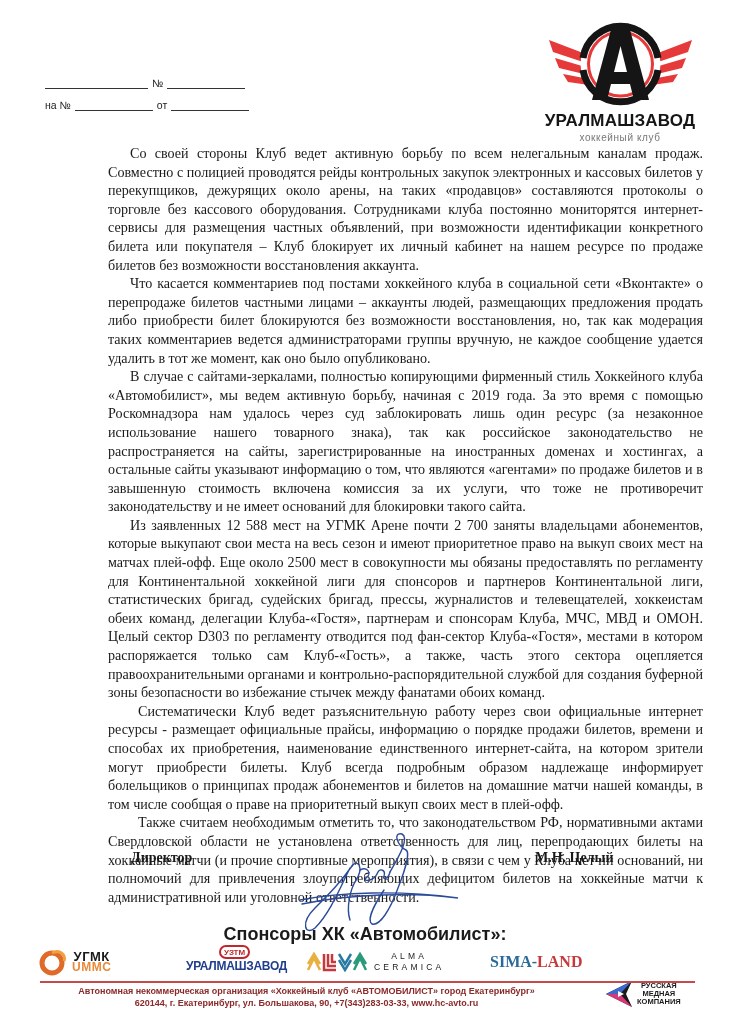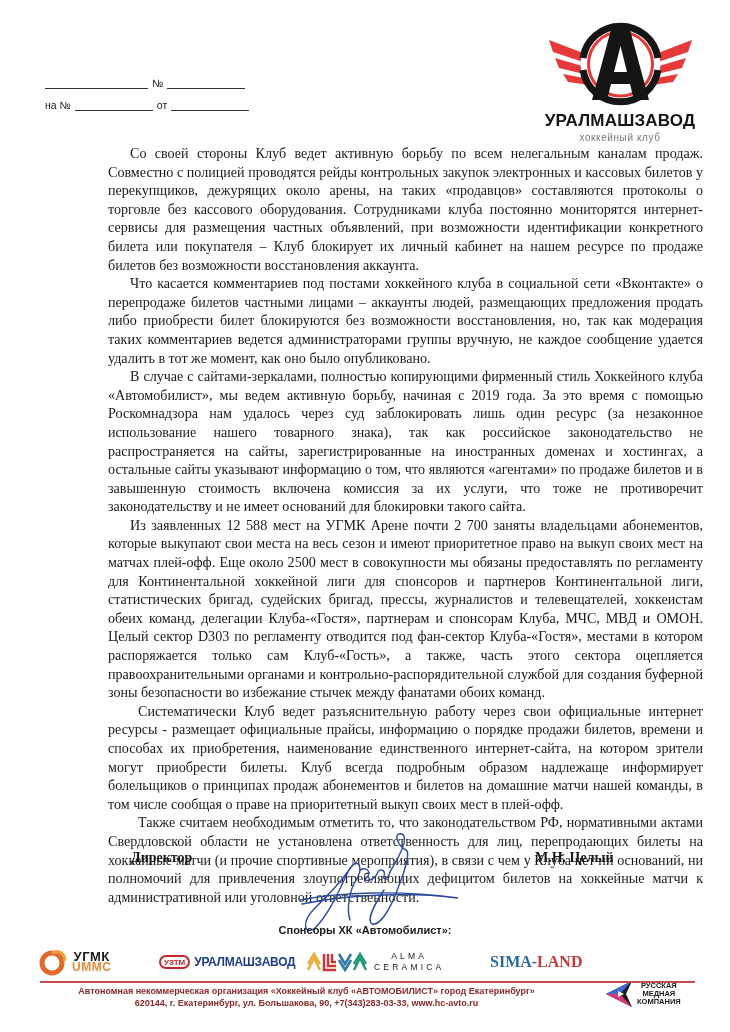--- a/index.html
+++ b/index.html
@@ -18,28 +18,28 @@
 
   .body { position: absolute; left: 84px; top: 144px; width: 595px; font-size: 14.1px; line-height: 18.6px; text-align: justify; margin-left: 24px; }
   .body p { text-indent: 22px; margin: 0; }
   .body p.indent-wide { text-indent: 30px; }
 
   .sig-row { position: absolute; top: 850px; font-family: "Liberation Serif", serif; font-weight: bold; font-size: 14px; }
   .sig-title { left: 131px; }
   .sig-name { left: 535px; }
   .signature { position: absolute; left: 280px; top: 828px; width: 185px; height: 110px; }
 
-  .sponsors-head { position: absolute; left: 0; width: 730px; top: 924px; text-align: center; font-family: "Liberation Sans", sans-serif; font-weight: bold; font-size: 11px; color: #1a1a1a; }
+  .sponsors-head { position: absolute; left: 0; width: 730px; top: 924px; text-align: center; font-family: "Liberation Sans", sans-serif; font-weight: bold; font-size: 18px; color: #1a1a1a; }
   .sponsors { position: absolute; left: 38px; top: 945px; width: 660px; height: 34px; }
   .sp { position: absolute; top: 0; height: 34px; display: flex; align-items: center; text-align: center; }
   .sp-ugmk { left: 0; }
   .ugmk-text { font-family: "Liberation Sans", sans-serif; font-weight: bold; line-height: 11px; margin-left: 4px; }
   .ugmk-text .a { color: #1a1a1a; font-size: 13px; letter-spacing: 0.5px; display: block; }
   .ugmk-text .b { color: #e98a3a; font-size: 12px; letter-spacing: 0.5px; display: block; }
-  .sp-uzm { left: 121px; }
+  .sp-uzm { left: 144px; flex-direction: column; }
   .uzm-badge { border: 2px solid #c0262c; border-radius: 10px; color: #c0262c; font-family: "Liberation Sans", sans-serif; font-weight: bold; font-size: 8px; padding: 0 3px; height: 14px; line-height: 11px; }
   .uzm-text { margin-left: 4px; font-family: "Liberation Sans", sans-serif; font-weight: bold; font-size: 12px; color: #1f3d8a; letter-spacing: -0.3px; }
   .sp-alma { left: 268px; }
   .alma-text { margin-left: 6px; font-family: "Liberation Sans", sans-serif; font-size: 8.5px; line-height: 11px; letter-spacing: 3.2px; color: #1a1a1a; }
   .sp-sima { left: 452px; font-family: "Liberation Serif", serif; font-weight: bold; font-size: 16px; }
   .sima-a { color: #2a6a9a; }
   .sima-b { color: #c8383a; }
   .sp-rmk { left: 566px; margin-top: 32px; }
   .rmk-text { margin-left: 3px; font-family: "Liberation Sans", sans-serif; font-weight: bold; font-size: 7.5px; line-height: 8px; color: #1a1a1a; }
 

